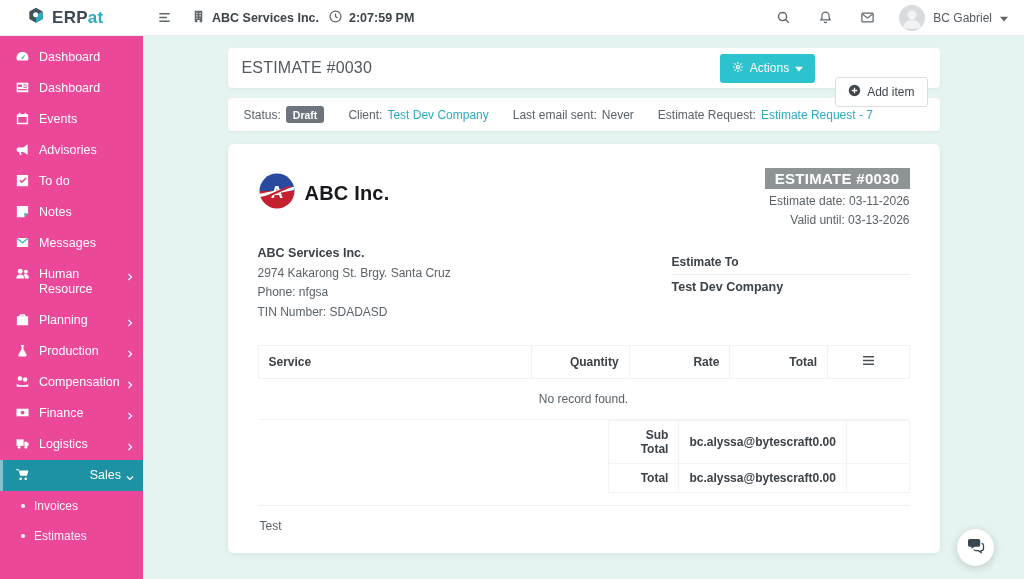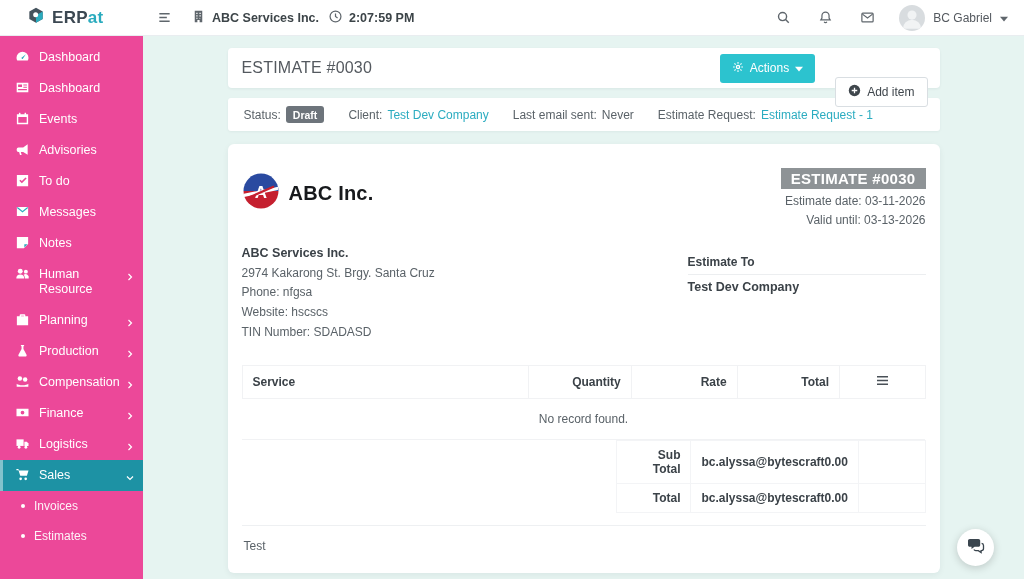--- a/index.html
+++ b/index.html
@@ -21,21 +21,21 @@
   .top-icons { display:flex; align-items:center; gap:27px; margin-right:24px; }
   .user { display:flex; align-items:center; gap:8px; margin-right:16px; font-size:12px; color:#54595f; cursor:pointer;justify-content:space-between; }
   .avatar { width:26px; height:26px; border-radius:50%; background:#d8dcdf; overflow:hidden; display:flex; align-items:flex-end; justify-content:center; }
   .icon-btn { display:flex; cursor:pointer; }
   
   .app { display:flex; height:543px; }
   .sidebar { width:143px; flex-shrink:0; background:#ec4899; color:#fff; padding-top:6px; overflow:hidden; }
   .nav-item { position:relative; display:flex; align-items:flex-start; gap:9px;
     padding:8px 22px 8px 15px; font-size:12.5px; line-height:1.2; cursor:pointer; }
   .nav-item .i { flex-shrink:0; margin-top:-1px; }
-  .nav-item.active { background:#1d92a4; box-shadow:inset 3px 0 0 rgba(255,255,255,.45); }
+  .nav-item.active { background:#1d92a4; box-shadow:inset 3px 0 0 rgba(255,255,255,.45);justify-content:space-between; }
   .chev { position:absolute; right:9px; top:11px; }
   .sub-item { display:flex; align-items:center; gap:9px; padding:8px 10px 8px 21px;
     font-size:12px; color:rgba(255,255,255,.93); cursor:pointer; }
   .bullet { width:4px; height:4px; border-radius:50%; background:#fff; flex-shrink:0; }
   .main { flex:1; position:relative; overflow:hidden; }
   .content { width:712px; margin:0 auto; }
   
   .header-card { margin-top:12px; height:40px; background:#fff; border-radius:4px;
     box-shadow:0 1px 3px rgba(25,39,52,.06); display:flex; align-items:center;
     justify-content:space-between; padding:0 12px 0 14px; }
@@ -50,21 +50,21 @@
   
   .status-card { margin-top:10px; background:#fff; border-radius:3px; padding:8px 16px;
     display:flex; align-items:center; gap:24px; font-size:12px; color:#5a6268;
     box-shadow:0 1px 3px rgba(25,39,52,.05); }
   .sgrp { display:flex; align-items:center; gap:5px; white-space:nowrap; }
   .badge-draft { background:#6d747b; color:#fff; font-size:10.5px; font-weight:bold;
     padding:2.5px 7px; border-radius:3px; }
   .link { color:#2bacc0; text-decoration:none; cursor:pointer; }
   
   .doc-card { margin-top:13px; min-height:352px; background:#fff; border-radius:6px;
-    box-shadow:0 2px 6px rgba(25,39,52,.06); padding:24px 14px 14px; }
+    box-shadow:0 2px 6px rgba(25,39,52,.06); padding:24px 30px 14px; }
   .doc-top { display:flex; justify-content:space-between; align-items:flex-start; }
   .logo-wrap { display:flex; align-items:center; gap:9px; padding-top:4px; }
   .logo-text { font-size:20px; font-weight:800; color:#17191c; letter-spacing:.2px; }
   .doc-meta { text-align:right; }
   .badge-estimate { display:inline-block; background:#8e9396; color:#fff; font-weight:bold;
     font-size:15px; padding:2px 10px; letter-spacing:.3px; }
   .meta-line { font-size:12px; color:#5a6268; margin-top:5px; }
   .doc-parties { display:flex; justify-content:space-between; margin-top:16px; }
   .from { font-size:12px; line-height:1.65; color:#5a6268; }
   .from-name { font-weight:bold; color:#3b4248; font-size:12.5px; }
@@ -200,31 +200,31 @@
       <span>Advisories</span>
     </div>
     <div class="nav-item">
       <svg class="i" viewBox="0 0 16 16">
           <path fill="#fff" fill-rule="evenodd" d="M2 2h12v12H2zm2.6 6.3 1.2-1.2 1.5 1.5 3.9-3.9 1.2 1.2-5.1 5.1z"></path>
         </svg>
       <span>To do</span>
     </div>
     <div class="nav-item">
       <svg class="i" viewBox="0 0 16 16">
+          <path fill="#fff" d="M2 2h12v7.5L9.5 14H2z"></path>
+          <path fill="#2aabbe" d="M9.9 13.4v-3.5h3.5z"></path>
+        </svg>
+      <span>Notes</span>
+    </div>
+    <div class="nav-item">
+      <svg class="i" viewBox="0 0 16 16">
           <path fill="#fff" d="M2 3.2h12v9.6H2z"></path>
           <path d="m2.4 3.8 5.6 4.4 5.6-4.4" fill="none" stroke="#2aabbe" stroke-width="1.2"></path>
         </svg>
       <span>Messages</span>
-    </div>
-    <div class="nav-item">
-      <svg class="i" viewBox="0 0 16 16">
-          <path fill="#fff" d="M2 2h12v7.5L9.5 14H2z"></path>
-          <path fill="#2aabbe" d="M9.9 13.4v-3.5h3.5z"></path>
-        </svg>
-      <span>Notes</span>
     </div>
     <div class="nav-item">
       <svg class="i" viewBox="0 0 16 16" fill="#fff">
           <circle cx="5.6" cy="5.6" r="2.6"></circle>
           <path d="M1.4 13.2a4.2 4.2 0 0 1 8.4 0z"></path>
           <circle cx="11.6" cy="6" r="2.1"></circle>
           <path d="M10.6 13.2c0-1.6-.5-3-1.4-4a3.6 3.6 0 0 1 5.4 4z"></path>
         </svg>
       <span>Human Resource</span>
       <span class="chev"><svg width="7" height="8" viewBox="0 0 7 8">
@@ -344,21 +344,21 @@
         <span class="sgrp">
           <span>Client:</span>
           <a class="link">Test Dev Company</a>
         </span>
         <span class="sgrp">
           <span>Last email sent:</span>
           <span>Never</span>
         </span>
         <span class="sgrp">
           <span>Estimate Request:</span>
-          <a class="link">Estimate Request - 1</a>
+          <a class="link">Estimate Request - 7</a>
         </span>
       </div>
 
       <div class="doc-card">
         <div class="doc-top">
           <div class="logo-wrap">
             <span>
               <svg width="38" height="38" viewBox="0 0 38 38">
                 <path d="M19 1.5A17.5 17.5 0 0 1 36.5 19l-17.5 1L1.5 19A17.5 17.5 0 0 1 19 1.5z" fill="#2a4aa0"></path>
                 <path d="M36.5 19a17.5 17.5 0 0 1-35 0z" fill="#c5202f"></path>
@@ -374,21 +374,20 @@
             <div class="meta-line">Estimate date: 03-11-2026</div>
             <div class="meta-line">Valid until: 03-13-2026</div>
           </div>
         </div>
 
         <div class="doc-parties">
           <div class="from">
             <div class="from-name">ABC Services Inc.</div>
             <div>2974 Kakarong St. Brgy. Santa Cruz</div>
             <div>Phone: nfgsa</div>
-            <div>Website: hscscs</div>
             <div>TIN Number: SDADASD</div>
           </div>
           <div class="to">
             <div class="to-label">Estimate To</div>
             <div class="to-value">Test Dev Company</div>
           </div>
         </div>
 
         <table class="items-table">
           <thead>

